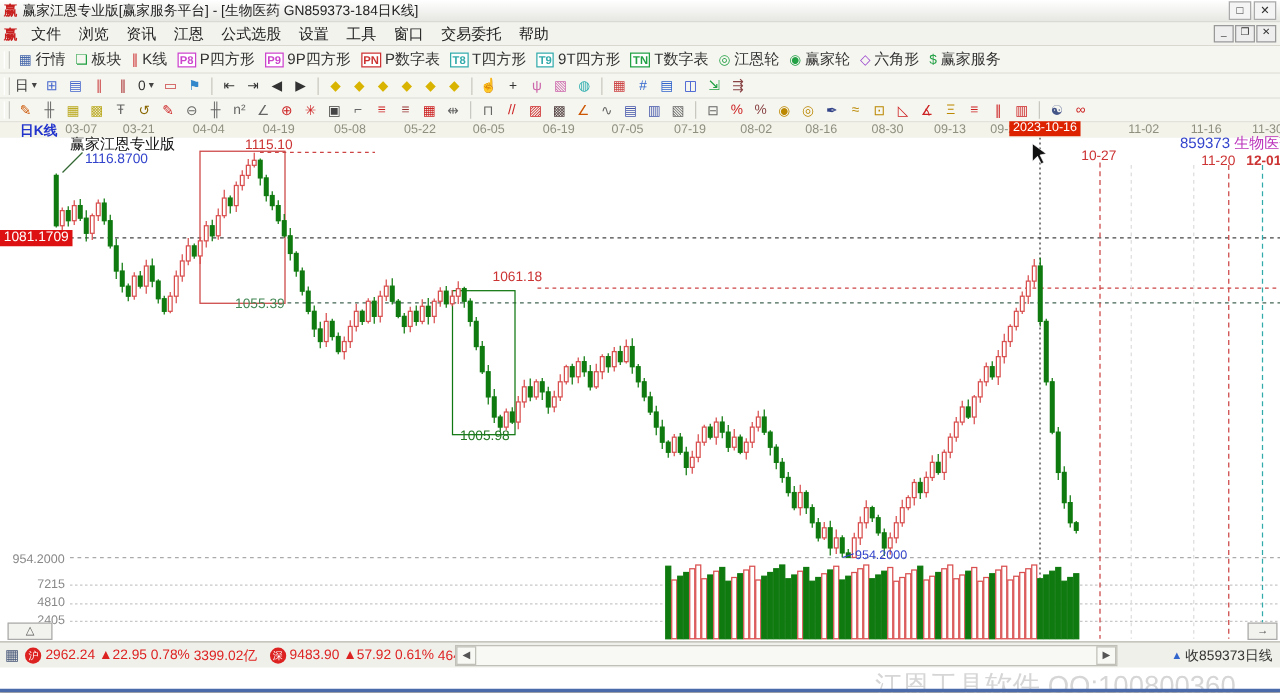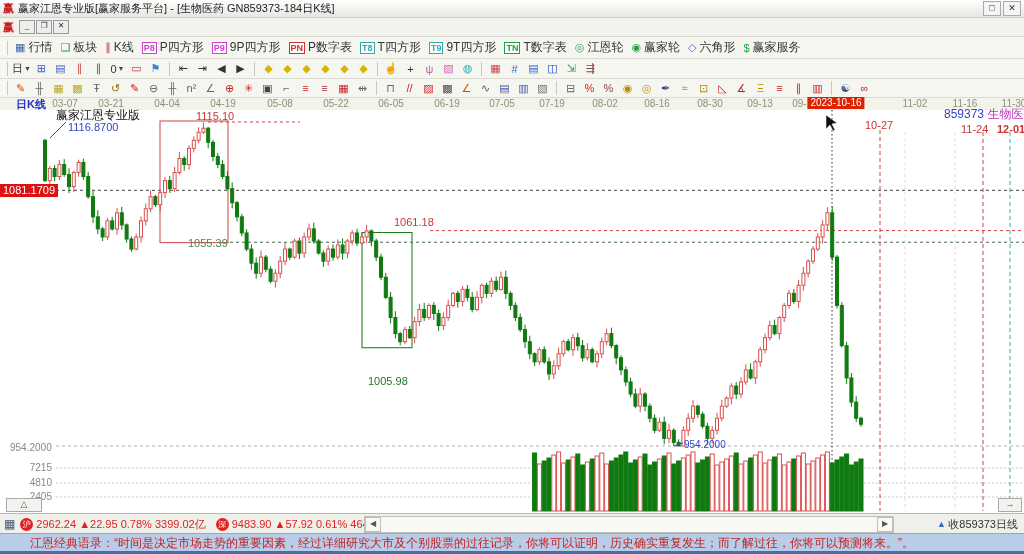--- a/index.html
+++ b/index.html
@@ -66,20 +66,32 @@
 
   <div class="abs" id="titlebar">
     <span class="applogo">赢</span>
     <span style="flex:1;">赢家江恩专业版[赢家服务平台] - [生物医药  GN859373-184日K线]</span>
     <span class="winbtn">□</span>
     <span class="winbtn" style="margin-right:3px;">✕</span>
   </div>
 
   <div class="abs" id="menubar">
     <span class="applogo">赢</span>
+    <span id="menu-items" style="display:flex;flex:1;">
+        <span class="menu-item">文件</span>
+        <span class="menu-item">浏览</span>
+        <span class="menu-item">资讯</span>
+        <span class="menu-item">江恩</span>
+        <span class="menu-item">公式选股</span>
+        <span class="menu-item">设置</span>
+        <span class="menu-item">工具</span>
+        <span class="menu-item">窗口</span>
+        <span class="menu-item">交易委托</span>
+        <span class="menu-item">帮助</span>
+      </span>
     <span class="mdibtn">_</span>
     <span class="mdibtn">❐</span>
     <span class="mdibtn" style="margin-right:3px;">✕</span>
   </div>
 
   <div class="abs" id="tb1">
       <span class="grip"></span>
       <span class="tbtn">
         <span class="g" style="color: rgb(68, 102, 170);">▦</span>
         <span>行情</span>
@@ -810,25 +822,25 @@
         <line x1="683" y1="333" x2="674" y2="336" stroke="#3344cc" stroke-width="1"></line>
         <polygon points="826,5 826,19 830,15 833,21 835,20 832,14 837,13" fill="#111" stroke="#fff" stroke-width="0.5"></polygon>
       </svg>
 
     <div class="ann" style="left:56px;top:-3px;color:#111;font-size:12px;">赢家江恩专业版</div>
     <div class="ann" style="left:68px;top:11px;color:#3344cc;">1116.8700</div>
     <div class="ann" style="left:196px;top:0px;color:#cc3333;">1115.10</div>
     <div class="ann" style="left:0px;top:74px;background:#dd1111;color:#fff;padding:0 3px;line-height:13px;">1081.1709</div>
     <div class="ann" style="left:188px;top:127px;color:#448855;">1055.39</div>
     <div class="ann" style="left:394px;top:106px;color:#cc3333;">1061.18</div>
-    <div class="ann" style="left:368px;top:233px;color:#227722;margin-top:32px;">1005.98</div>
+    <div class="ann" style="left:368px;top:233px;color:#227722;">1005.98</div>
     <div class="ann" style="left:684px;top:329px;color:#3344cc;font-size:10px;">954.2000</div>
     <div class="ann" style="left:10px;top:332px;color:#888;font-size:10px;">954.2000</div>
     <div class="ann" style="left:865px;top:9px;color:#cc3333;">10-27</div>
-    <div class="ann" style="left:961px;top:13px;color:#cc3333;">11-24</div>
+    <div class="ann" style="left:961px;top:13px;color:#cc3333;">11-20</div>
     <div class="ann" style="left:997px;top:13px;color:#cc3333;font-weight:bold;">12-01</div>
     <div class="ann" style="left:944px;top:-4px;font-size:12px;">
       <span style="color:#3344cc;">859373</span>
       <span style="color:#bb33bb;">生物医药</span>
     </div>
 
     <div class="ann" style="left:24px;top:352px;width:28px;text-align:right;color:#888;font-size:10px;">7215</div>
     <div class="ann" style="left:24px;top:367px;width:28px;text-align:right;color:#888;font-size:10px;">4810</div>
     <div class="ann" style="left:24px;top:381px;width:28px;text-align:right;color:#888;font-size:10px;">2405</div>
 
@@ -850,18 +862,15 @@
     <span class="red">4641.60亿</span>
     <span class="hscroll">
       <span class="harrow">◀</span>
       <span style="flex:1;"></span>
       <span class="harrow">▶</span>
     </span>
     <span style="position:absolute;right:78px;color:#3366cc;font-size:9px;">▲</span>
     <span style="position:absolute;right:6px;color:#333;">收859373日线</span>
   </div>
 
-  <div class="abs" id="quotebar">
-    <span style="margin-left:30px;">江恩经典语录：“时间是决定市场走势的重要因素，经过详细研究大市及个别股票的过往记录，你将可以证明，历史确实重复发生；而了解过往，你将可以预测将来。”。</span>
-  </div>
   <div class="abs" id="bottomedge"></div>
 
 </div>
 
 </body></html>

